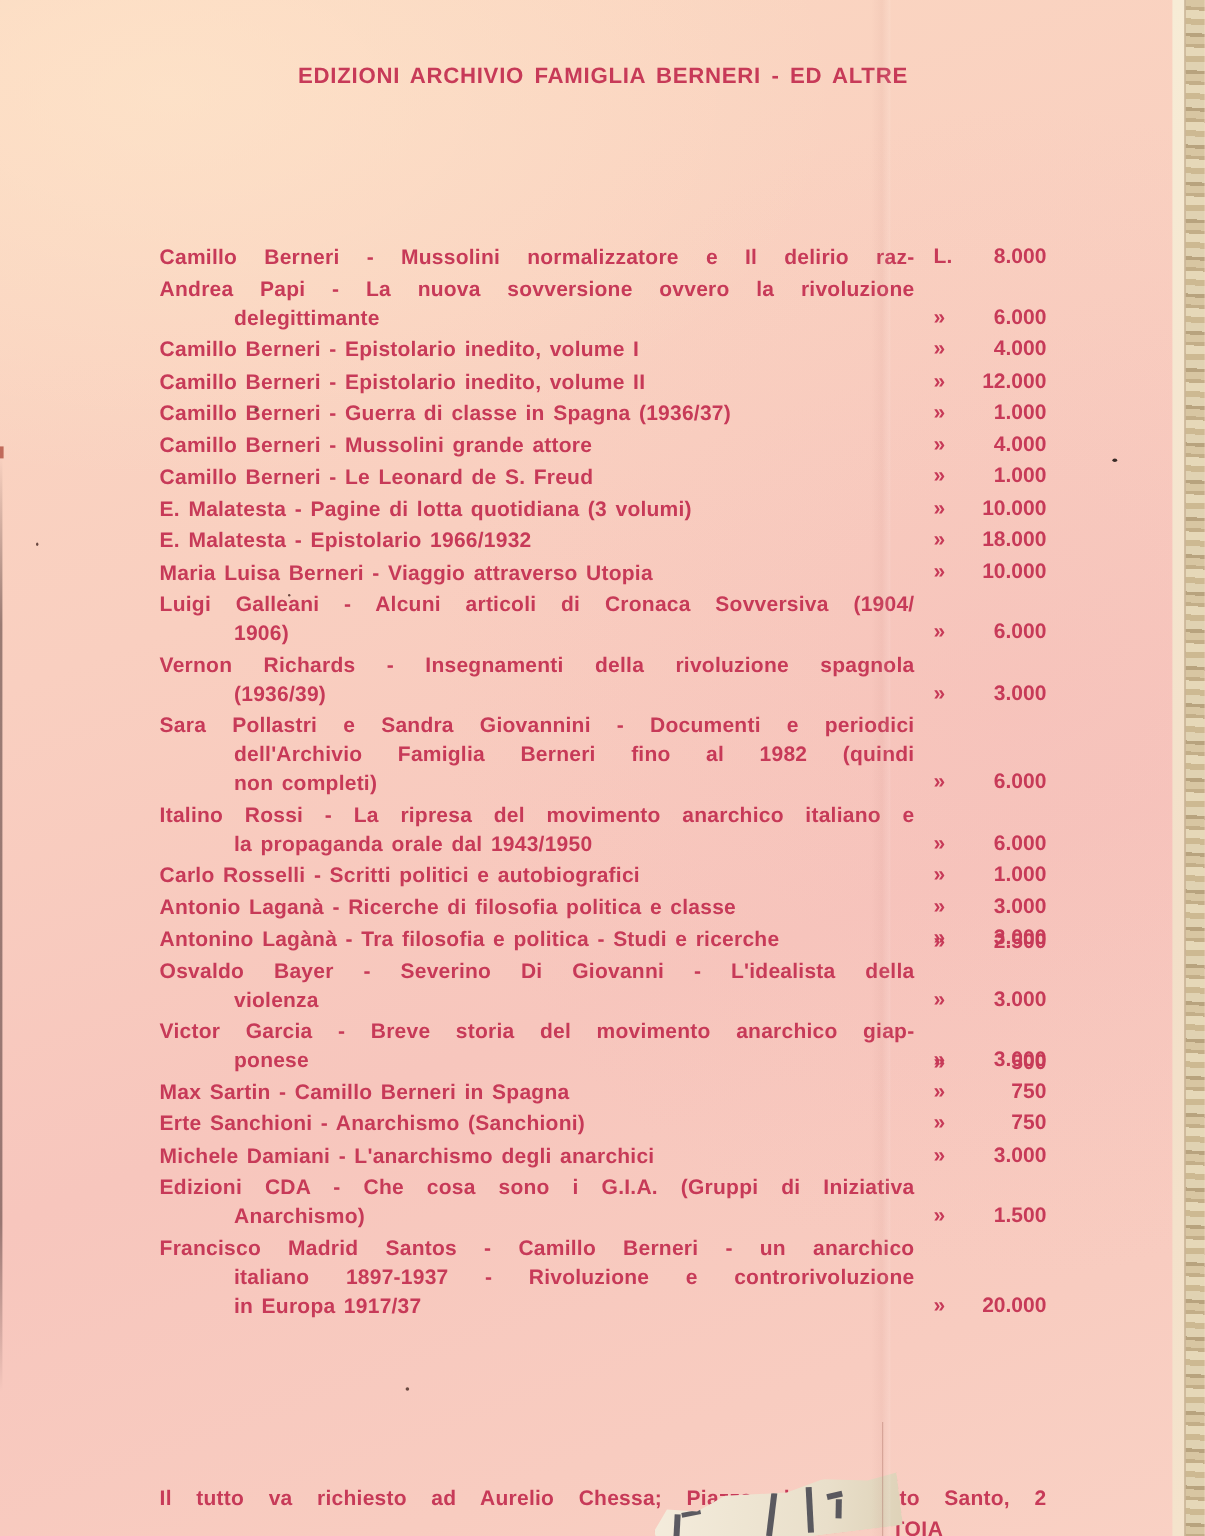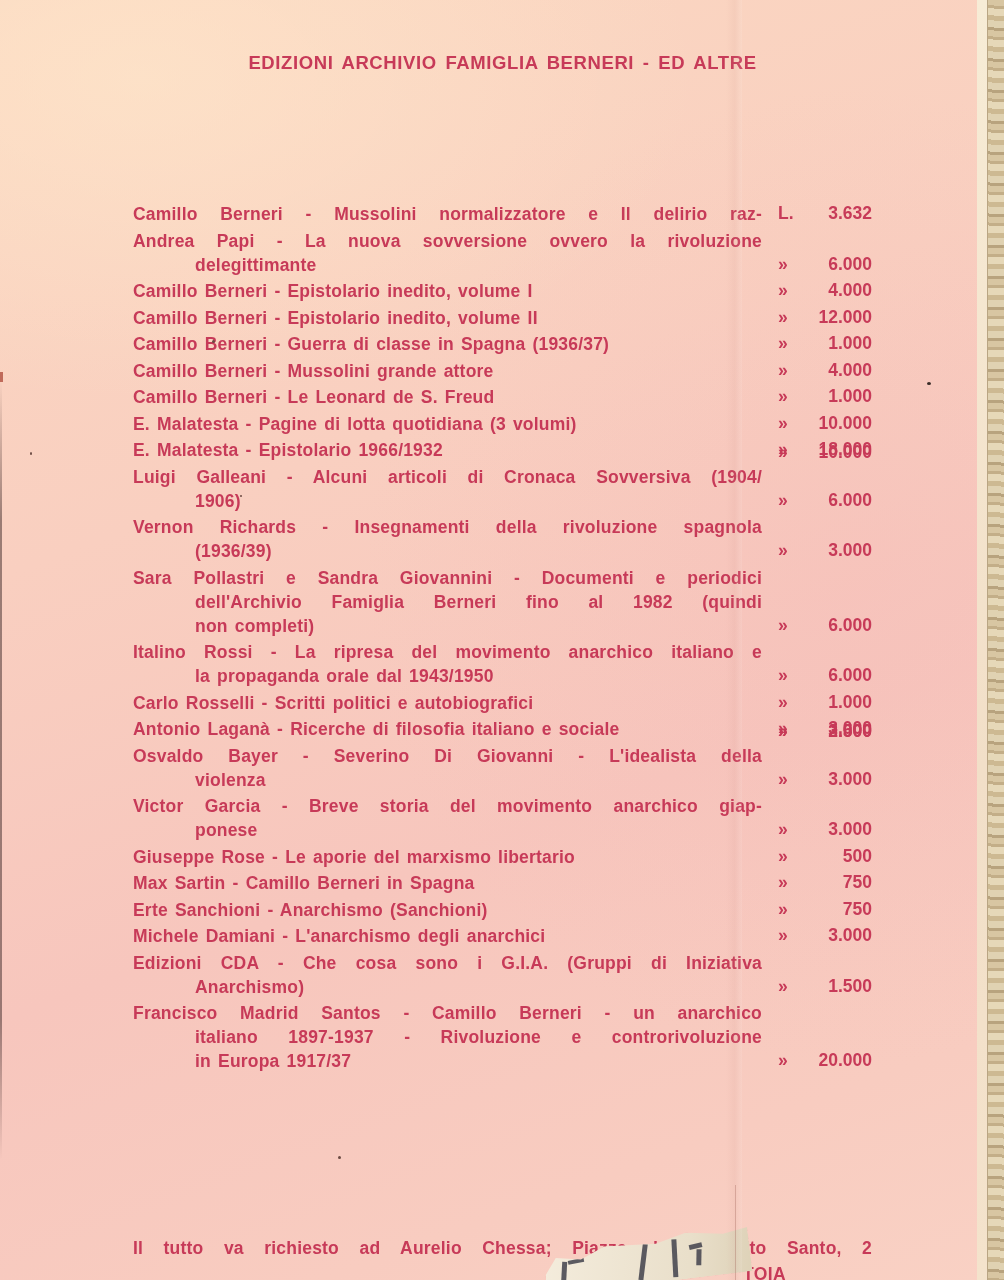--- a/index.html
+++ b/index.html
@@ -112,21 +112,21 @@
 
 <div class="title">EDIZIONI ARCHIVIO FAMIGLIA BERNERI - ED ALTRE</div>
 
 <div class="list">
   <div class="entry">
     <div class="entry-text">
         <div class="eline first jl">Camillo Berneri - Mussolini normalizzatore e Il delirio raz-</div>
       </div>
     <div class="price">
       <span class="cur">L.</span>
-      <span class="val">3.632</span>
+      <span class="val">8.000</span>
     </div>
   </div>
 
   <div class="entry">
     <div class="entry-text">
         <div class="eline first jl">Andrea Papi - La nuova sovversione ovvero la rivoluzione</div>
         <div class="eline">delegittimante</div>
       </div>
     <div class="price">
       <span class="cur">»</span>
@@ -198,20 +198,23 @@
     <div class="entry-text">
         <div class="eline first">E. Malatesta - Epistolario 1966/1932</div>
       </div>
     <div class="price">
       <span class="cur">»</span>
       <span class="val">18.000</span>
     </div>
   </div>
 
   <div class="entry">
+    <div class="entry-text">
+        <div class="eline first">Maria Luisa Berneri - Viaggio attraverso Utopia</div>
+      </div>
     <div class="price">
       <span class="cur">»</span>
       <span class="val">10.000</span>
     </div>
   </div>
 
   <div class="entry">
     <div class="entry-text">
         <div class="eline first jl">Luigi Galleani - Alcuni articoli di Cronaca Sovversiva (1904/</div>
         <div class="eline">1906)</div>
@@ -261,29 +264,32 @@
         <div class="eline first">Carlo Rosselli - Scritti politici e autobiografici</div>
       </div>
     <div class="price">
       <span class="cur">»</span>
       <span class="val">1.000</span>
     </div>
   </div>
 
   <div class="entry">
     <div class="entry-text">
-        <div class="eline first">Antonio Laganà - Ricerche di filosofia italiano e sociale</div>
-      </div>
-    <div class="price">
-      <span class="cur">»</span>
-      <span class="val">3.000</span>
-    </div>
-  </div>
-
-  <div class="entry">
+        <div class="eline first">Antonio Laganà - Ricerche di filosofia politica e classe</div>
+      </div>
+    <div class="price">
+      <span class="cur">»</span>
+      <span class="val">3.000</span>
+    </div>
+  </div>
+
+  <div class="entry">
+    <div class="entry-text">
+        <div class="eline first">Antonino Lagànà - Tra filosofia e politica - Studi e ricerche</div>
+      </div>
     <div class="price">
       <span class="cur">»</span>
       <span class="val">3.000</span>
     </div>
   </div>
 
   <div class="entry">
     <div class="price">
       <span class="cur">»</span>
       <span class="val">2.500</span>
@@ -306,23 +312,20 @@
         <div class="eline first jl">Victor Garcia - Breve storia del movimento anarchico giap-</div>
         <div class="eline">ponese</div>
       </div>
     <div class="price">
       <span class="cur">»</span>
       <span class="val">3.000</span>
     </div>
   </div>
 
   <div class="entry">
-    <div class="entry-text">
-        <div class="eline first">Giuseppe Rose - Le aporie del marxismo libertario</div>
-      </div>
     <div class="price">
       <span class="cur">»</span>
       <span class="val">500</span>
     </div>
   </div>
 
   <div class="entry">
     <div class="entry-text">
         <div class="eline first">Max Sartin - Camillo Berneri in Spagna</div>
       </div>

